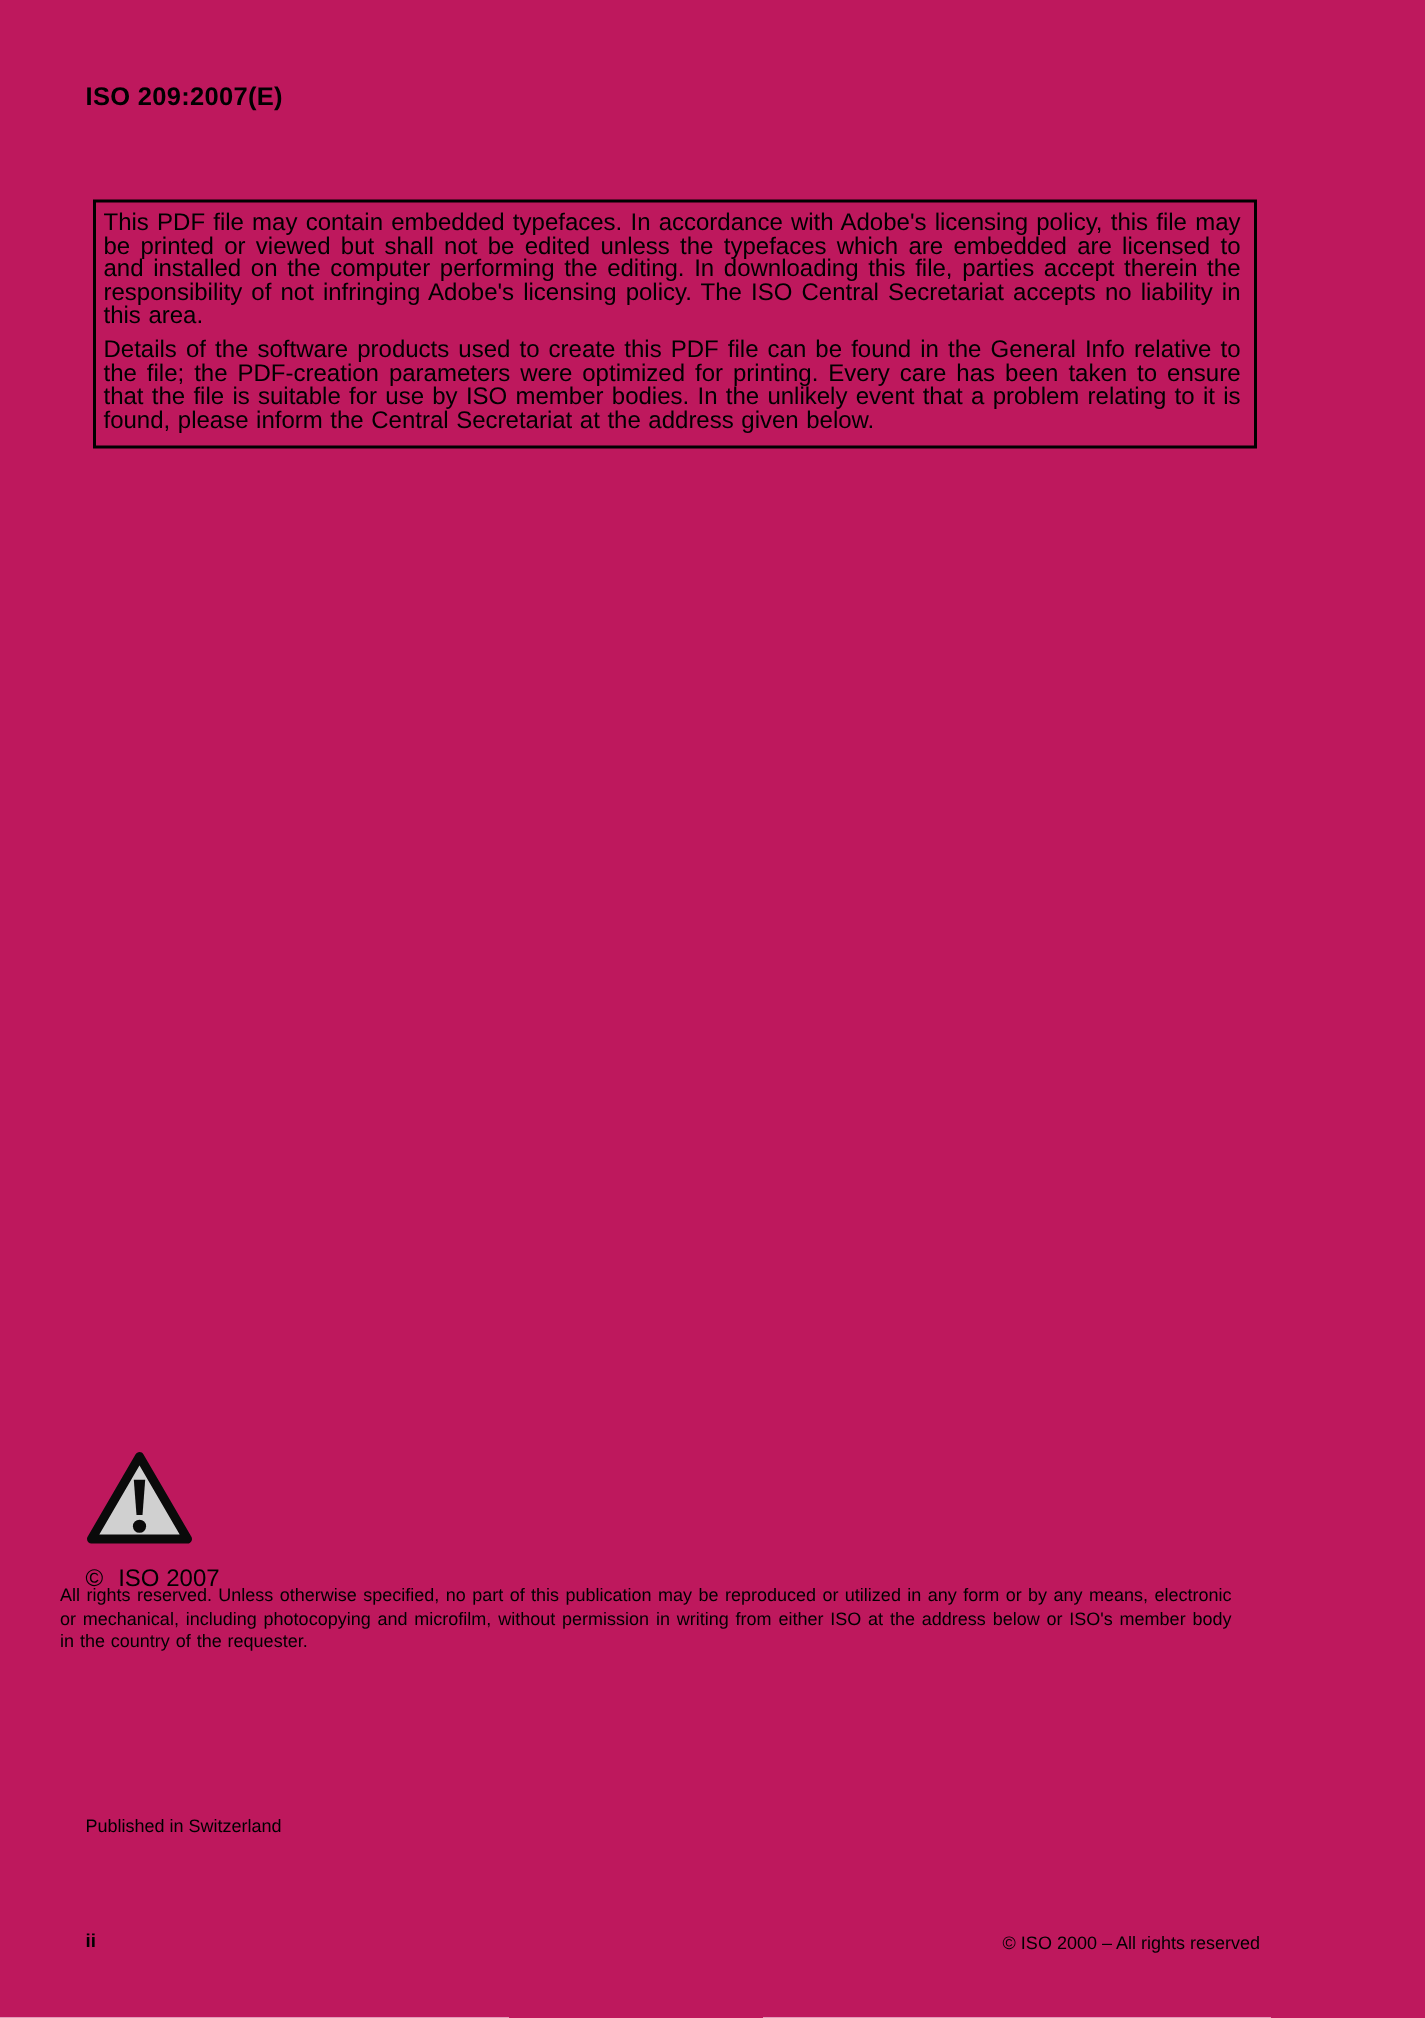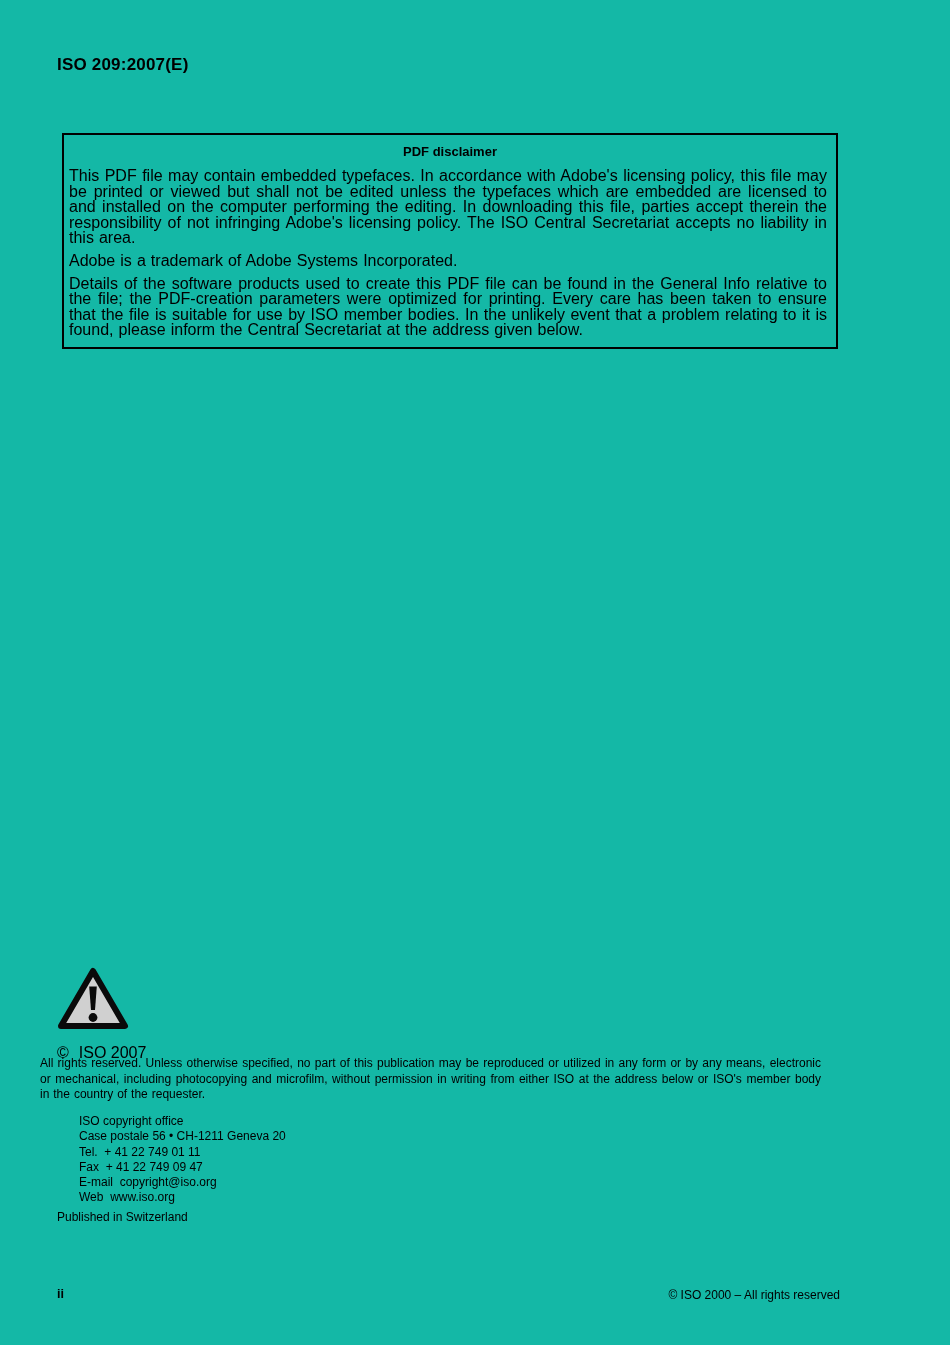--- a/index.html
+++ b/index.html
@@ -1,20 +1,20 @@
 <!DOCTYPE html>
 <html><head>
 <meta charset="utf-8">
 <style>
   html, body { margin: 0; padding: 0; background: #ffffff; }
   .page {
     position: relative;
     width: 950px;
     height: 1345px;
-    background: #14b8a6;
+    background: #be185d;
     color: #000000;
     font-family: "Liberation Sans", sans-serif;
     overflow: hidden;
   }
 
   .doc-ref {
     position: absolute;
     left: 57px;
     top: 55px;
     font-size: 17px;
@@ -114,47 +114,37 @@
   }
 </style>
 </head>
 <body>
 
 <div class="page">
 
   <div class="doc-ref">ISO 209:2007(E)</div>
 
   <div class="disclaimer-box">
-    <div class="disclaimer-title">PDF disclaimer</div>
     <p class="disclaimer-para">This PDF file may contain embedded typefaces. In accordance with Adobe's licensing policy, this file may be printed or viewed but shall not be edited unless the typefaces which are embedded are licensed to and installed on the computer performing the editing. In downloading this file, parties accept therein the responsibility of not infringing Adobe's licensing policy. The ISO Central Secretariat accepts no liability in this area.</p>
-    <p class="disclaimer-para">Adobe is a trademark of Adobe Systems Incorporated.</p>
     <p class="disclaimer-para last">Details of the software products used to create this PDF file can be found in the General Info relative to the file; the PDF-creation parameters were optimized for printing. Every care has been taken to ensure that the file is suitable for use by ISO member bodies. In the unlikely event that a problem relating to it is found, please inform the Central Secretariat at the address given below.</p>
   </div>
 
   <svg class="warning-triangle" viewBox="0 0 72 66" width="72" height="66" aria-hidden="true">
     <path d="M36 5 L68 60 L4 60 Z" fill="#d0d0d0" stroke="#0a0a0a" stroke-width="6" stroke-linejoin="round"></path>
     <path d="M32.2 20.5 L39.8 20.5 L38 44 L34 44 Z" fill="#0a0a0a"></path>
     <circle cx="36" cy="51.5" r="4.4" fill="#0a0a0a"></circle>
   </svg>
 
 
   <div class="copyright-line">
     <span>©</span><span class="owner">ISO 2007</span>
   </div>
 
   <p class="rights-para">All rights reserved. Unless otherwise specified, no part of this publication may be reproduced or utilized in any form or by any means, electronic or mechanical, including photocopying and microfilm, without permission in writing from either ISO at the address below or ISO's member body in the country of the requester.</p>
 
-  <div class="address-block">
-    <div class="address-line">ISO copyright office</div>
-    <div class="address-line">Case postale 56 • CH-1211 Geneva 20</div>
-    <div class="address-line">Tel.  + 41 22 749 01 11</div>
-    <div class="address-line">Fax  + 41 22 749 09 47</div>
-    <div class="address-line">E-mail  copyright@iso.org</div>
-    <div class="address-line">Web  www.iso.org</div>
-  </div>
 
   <div class="published-line">Published in Switzerland</div>
 
   <div class="footer-page-number">ii</div>
 
   <div class="footer-notice">© ISO 2000 – All rights reserved</div>
 
 </div>
 
 </body></html>

